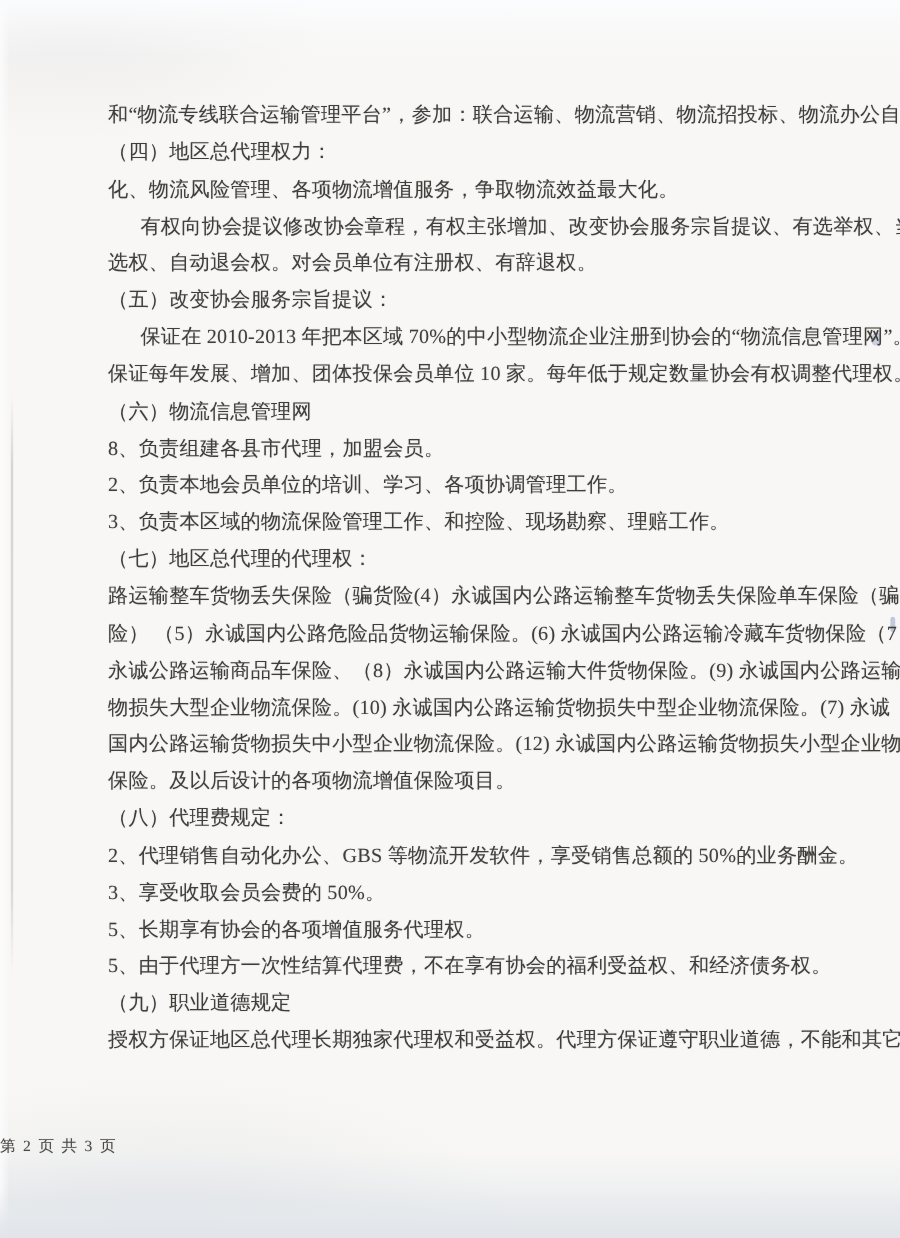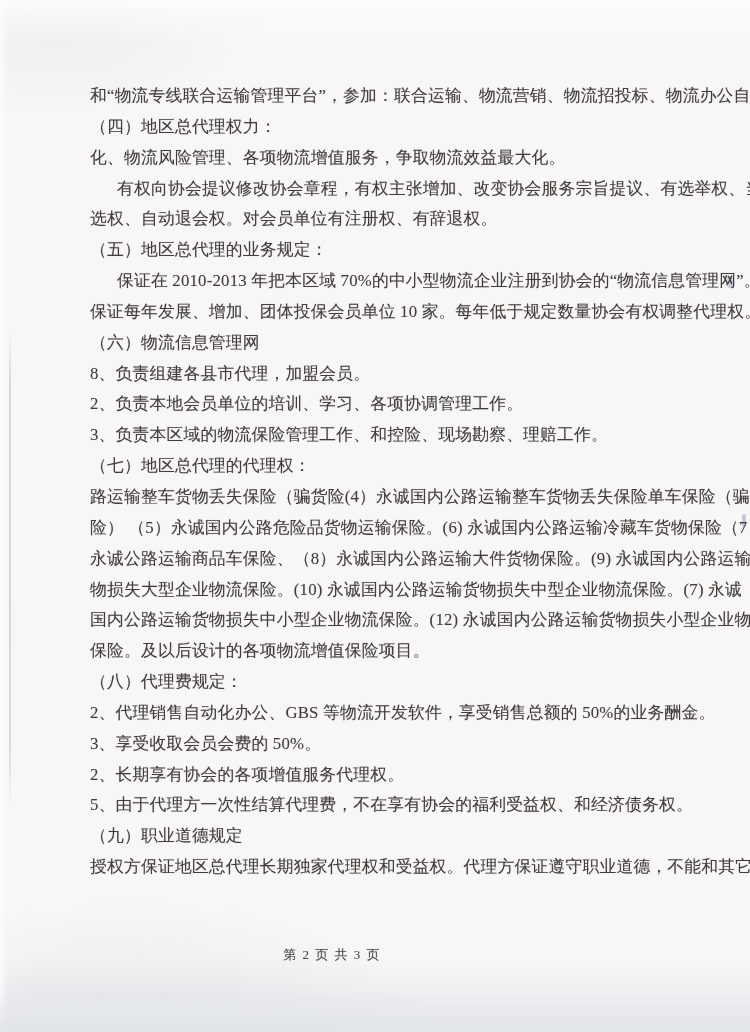--- a/index.html
+++ b/index.html
@@ -55,21 +55,21 @@
     height:30.85px;
     line-height:30.85px;
     font-size:16.8px;
     letter-spacing:.2px;
     white-space:nowrap;
     text-shadow:0 0 1px rgba(70,70,78,.3);
   }
   .line.indent{padding-left:27px;}
   .footer{
     position:absolute;left:0;top:946px;width:664px;
-    text-align:center;
+    text-align:left;
     font-size:13px;
     letter-spacing:1.5px;
     color:var(--footer-ink);
     text-shadow:0 0 1px rgba(70,70,78,.25);
   }
 </style>
 </head>
 <body>
 
 <div class="scan">
@@ -78,38 +78,38 @@
   <div class="left-fold-line"></div>
   <div class="blue-speck-1"></div>
   <div class="blue-speck-2"></div>
 
   <div class="doc">
       <div class="line">和“物流专线联合运输管理平台”，参加：联合运输、物流营销、物流招投标、物流办公自动</div>
       <div class="line">（四）地区总代理权力：</div>
       <div class="line">化、物流风险管理、各项物流增值服务，争取物流效益最大化。</div>
       <div class="line indent">有权向协会提议修改协会章程，有权主张增加、改变协会服务宗旨提议、有选举权、当</div>
       <div class="line">选权、自动退会权。对会员单位有注册权、有辞退权。</div>
-      <div class="line">（五）地区总代理的业务规定：</div>
+      <div class="line">（五）改变协会服务宗旨提议：</div>
       <div class="line indent">保证在 2010-2013 年把本区域 70%的中小型物流企业注册到协会的“物流信息管理网”。</div>
       <div class="line">保证每年发展、增加、团体投保会员单位 10 家。每年低于规定数量协会有权调整代理权。</div>
       <div class="line">（六）物流信息管理网</div>
       <div class="line">8、负责组建各县市代理，加盟会员。</div>
       <div class="line">2、负责本地会员单位的培训、学习、各项协调管理工作。</div>
       <div class="line">3、负责本区域的物流保险管理工作、和控险、现场勘察、理赔工作。</div>
       <div class="line">（七）地区总代理的代理权：</div>
       <div class="line">路运输整车货物丢失保险（骗货险(4）永诚国内公路运输整车货物丢失保险单车保险（骗货</div>
       <div class="line">险） （5）永诚国内公路危险品货物运输保险。(6) 永诚国内公路运输冷藏车货物保险（7）</div>
       <div class="line">永诚公路运输商品车保险、（8）永诚国内公路运输大件货物保险。(9) 永诚国内公路运输货</div>
       <div class="line">物损失大型企业物流保险。(10) 永诚国内公路运输货物损失中型企业物流保险。(7) 永诚</div>
       <div class="line">国内公路运输货物损失中小型企业物流保险。(12) 永诚国内公路运输货物损失小型企业物流</div>
       <div class="line">保险。及以后设计的各项物流增值保险项目。</div>
       <div class="line">（八）代理费规定：</div>
       <div class="line">2、代理销售自动化办公、GBS 等物流开发软件，享受销售总额的 50%的业务酬金。</div>
       <div class="line">3、享受收取会员会费的 50%。</div>
-      <div class="line">2、长期享有协会的各项增值服务代理权。</div>
+      <div class="line">5、长期享有协会的各项增值服务代理权。</div>
       <div class="line">5、由于代理方一次性结算代理费，不在享有协会的福利受益权、和经济债务权。</div>
       <div class="line">（九）职业道德规定</div>
       <div class="line">授权方保证地区总代理长期独家代理权和受益权。代理方保证遵守职业道德，不能和其它保</div>
     </div>
 
   <div class="footer">第 2 页 共 3 页</div>
 
   <div class="bottom-shade"></div>
 </div>
 

